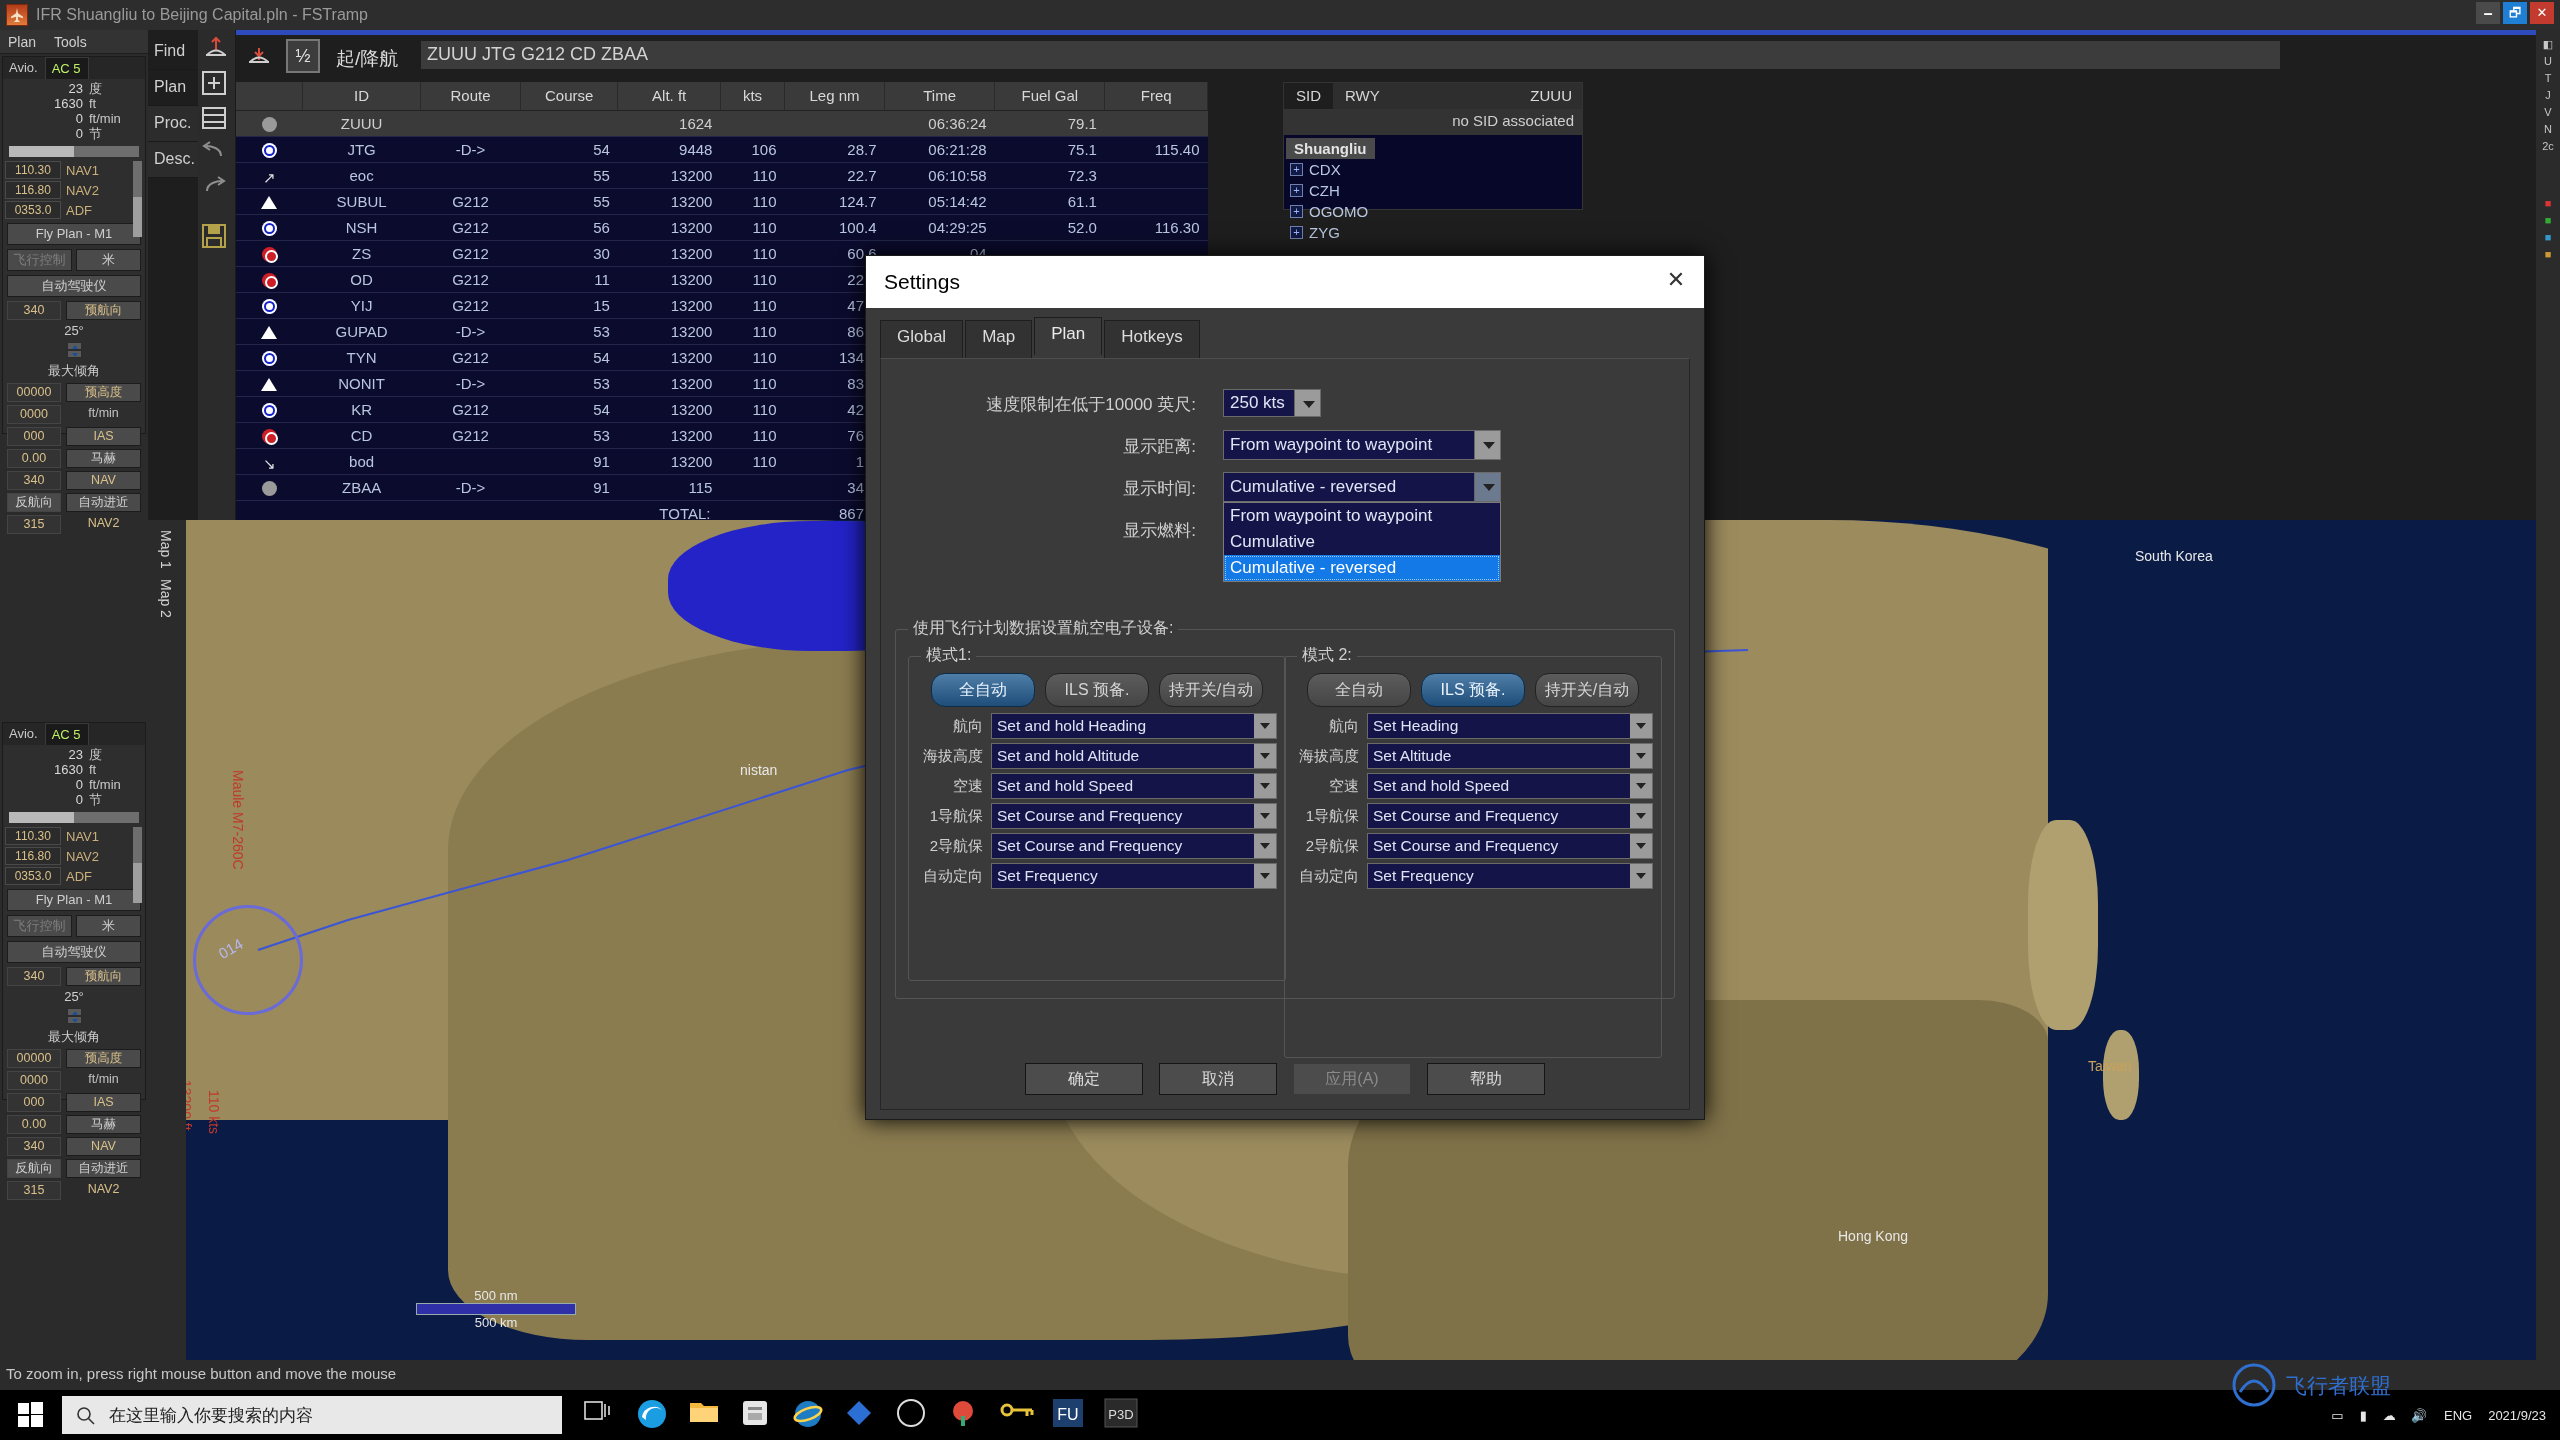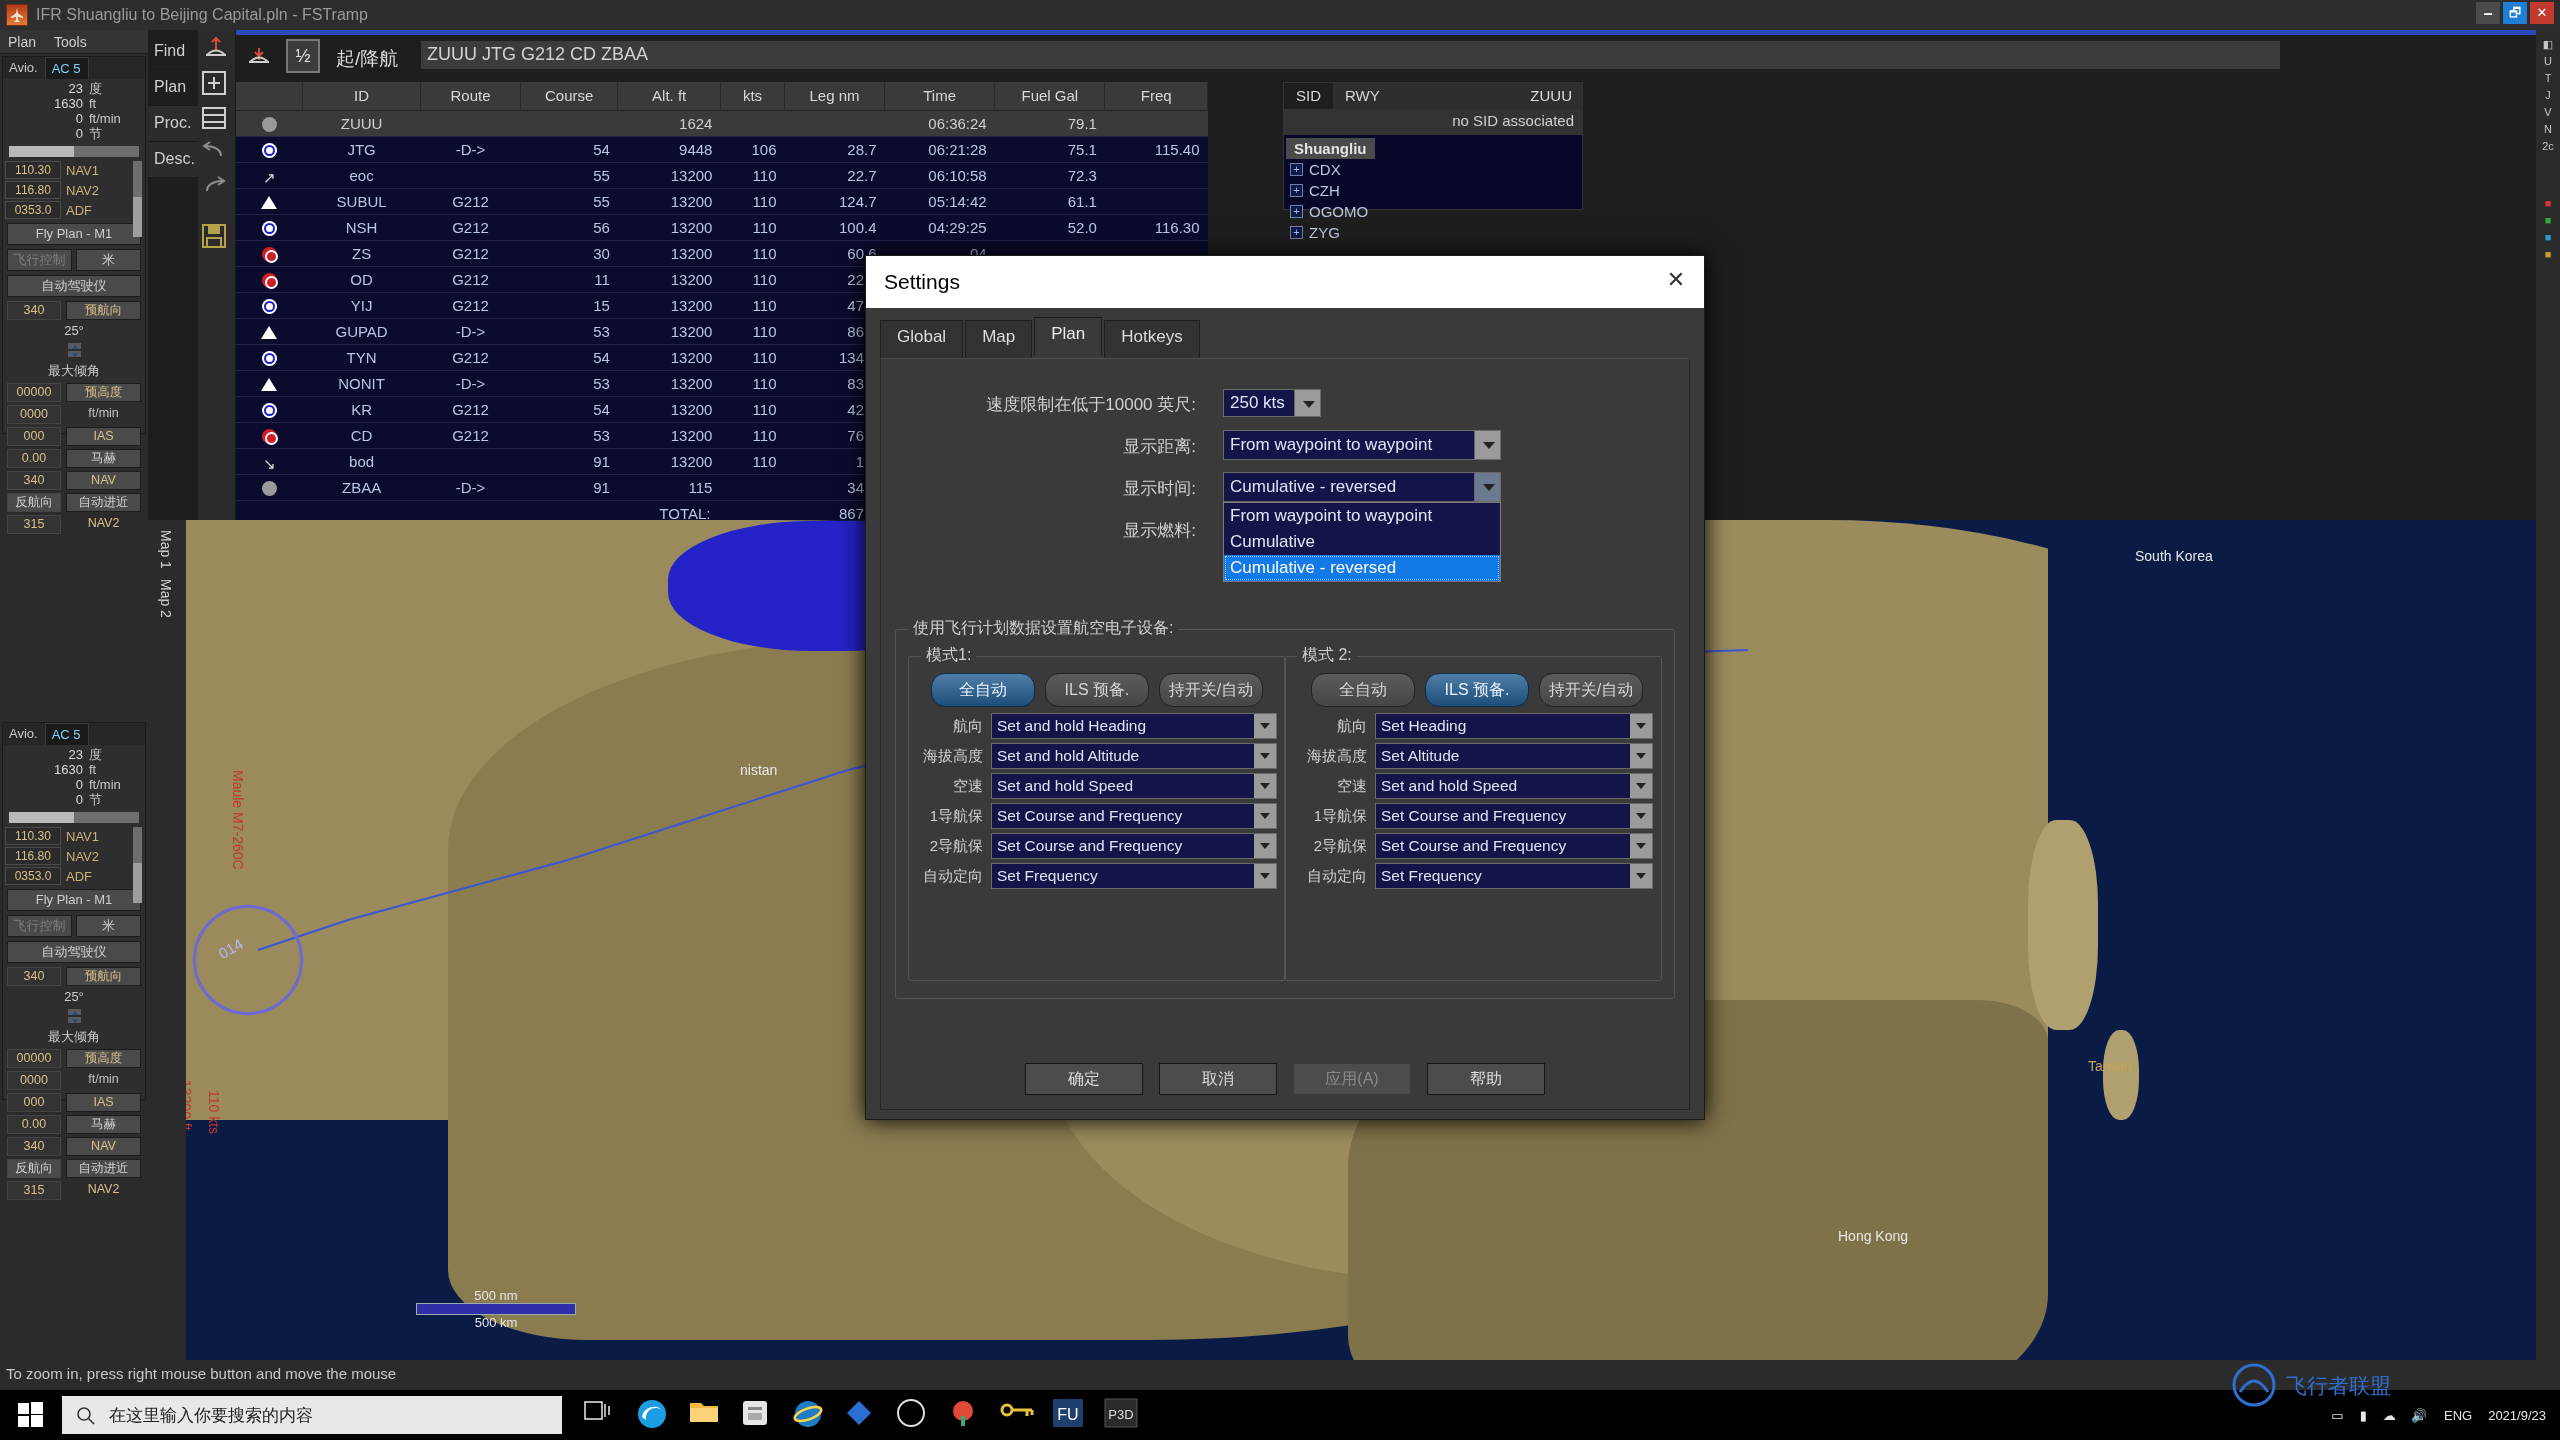--- a/index.html
+++ b/index.html
@@ -28,21 +28,21 @@
   .menubar { position:absolute; left:0; top:30px; width:148px; height:24px;
     background:#333; border-bottom:1px solid #1d1d1d; display:flex; align-items:center;
     padding-left:8px; gap:18px; }
   .menubar span{ color:#cfcfcf; font-size:14px; }
 
   
   .avio { position:absolute; left:2px; width:144px; background:#2e2e2e;
     border:1px solid #1b1b1b; }
   .avio-tabs{ display:flex; height:22px; background:#262626; }
   .avio-tabs .t{ font-size:13px; color:#c9c9c9; padding:3px 7px 0 6px; }
-  .avio-tabs .t.on{ background:#1a1a1a; color:#7dd3fc; border:1px solid #3a3a3a;
+  .avio-tabs .t.on{ background:#1a1a1a; color:#bef264; border:1px solid #3a3a3a;
     border-bottom:none; }
   .num-rows{ padding:2px 4px 2px 0; }
   .nr{ display:flex; justify-content:flex-end; align-items:baseline; gap:6px;
     font-size:13px; color:#c9c9c9; line-height:15px; }
   .nr b{ font-weight:normal; min-width:52px; text-align:right; color:#d8d8d8; }
   .nr s{ text-decoration:none; min-width:52px; text-align:left; color:#c9c9c9;}
   .bar2{ display:flex; height:11px; margin:3px 6px 4px 6px; }
   .bar2 .a{ flex:1; background:#b9b9b9; } .bar2 .b{ flex:1; background:#6e6e6e; }
   .navrow{ display:flex; align-items:center; gap:5px; margin:0 0 2px 2px; }
   .navbox{ width:56px; height:18px; border:1px solid #4a4a4a; background:#2b2b2b;
@@ -918,21 +918,21 @@
           </div>
           <div class="mrow">
             <div class="ml">自动定向</div>
             <div class="mcombo">
               <span class="v">Set Frequency</span>
               <span class="ar"></span>
               </div>
           </div>
         </div>
 
-        <div class="group" style="right:12px;top:26px;width:378px;height:325px;padding-left:8px;">
+        <div class="group" style="right:12px;top:26px;width:378px;height:402px;">
           <div class="gtitle">模式 2:</div>
           <div class="modebtns">
             <div class="mbtn">全自动</div>
             <div class="mbtn on">ILS 预备.</div>
             <div class="mbtn clip">持开关/自动</div>
           </div>
           <div class="mrow">
             <div class="ml">航向</div>
             <div class="mcombo">
               <span class="v">Set Heading</span>

